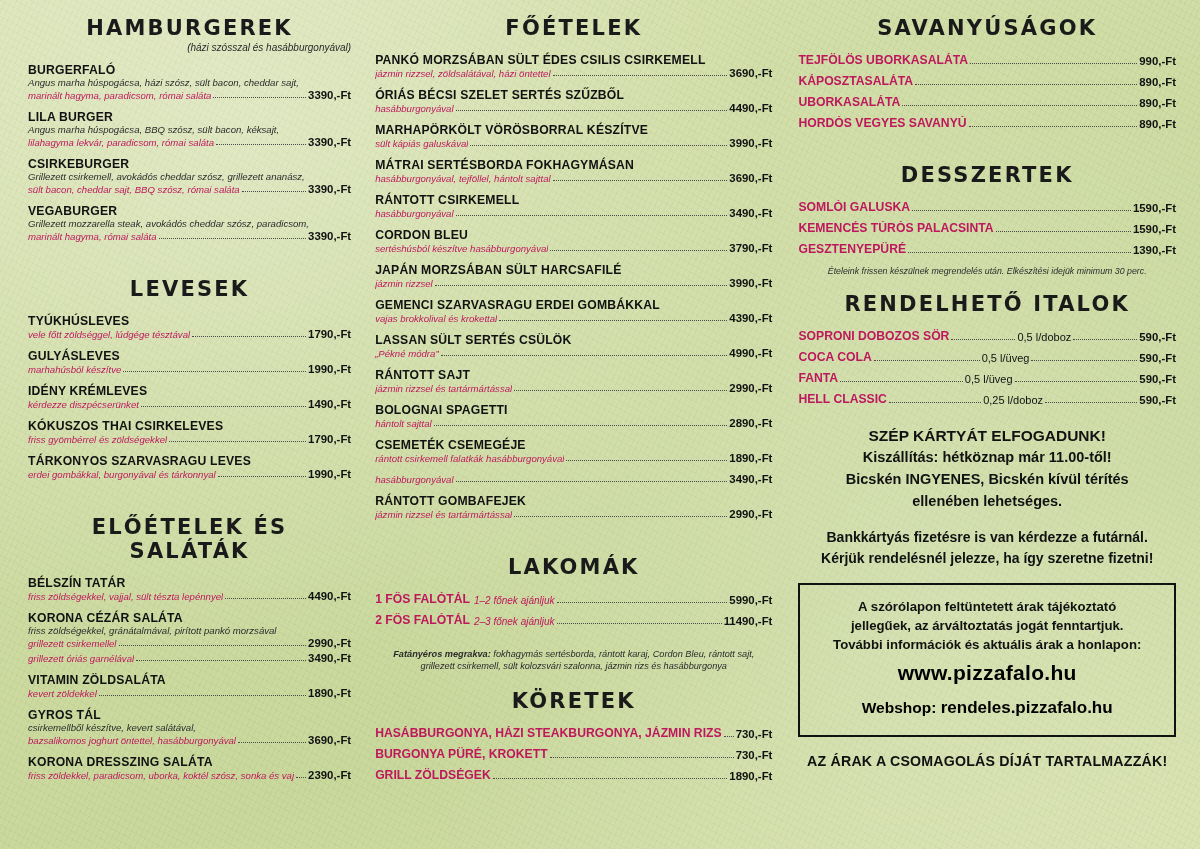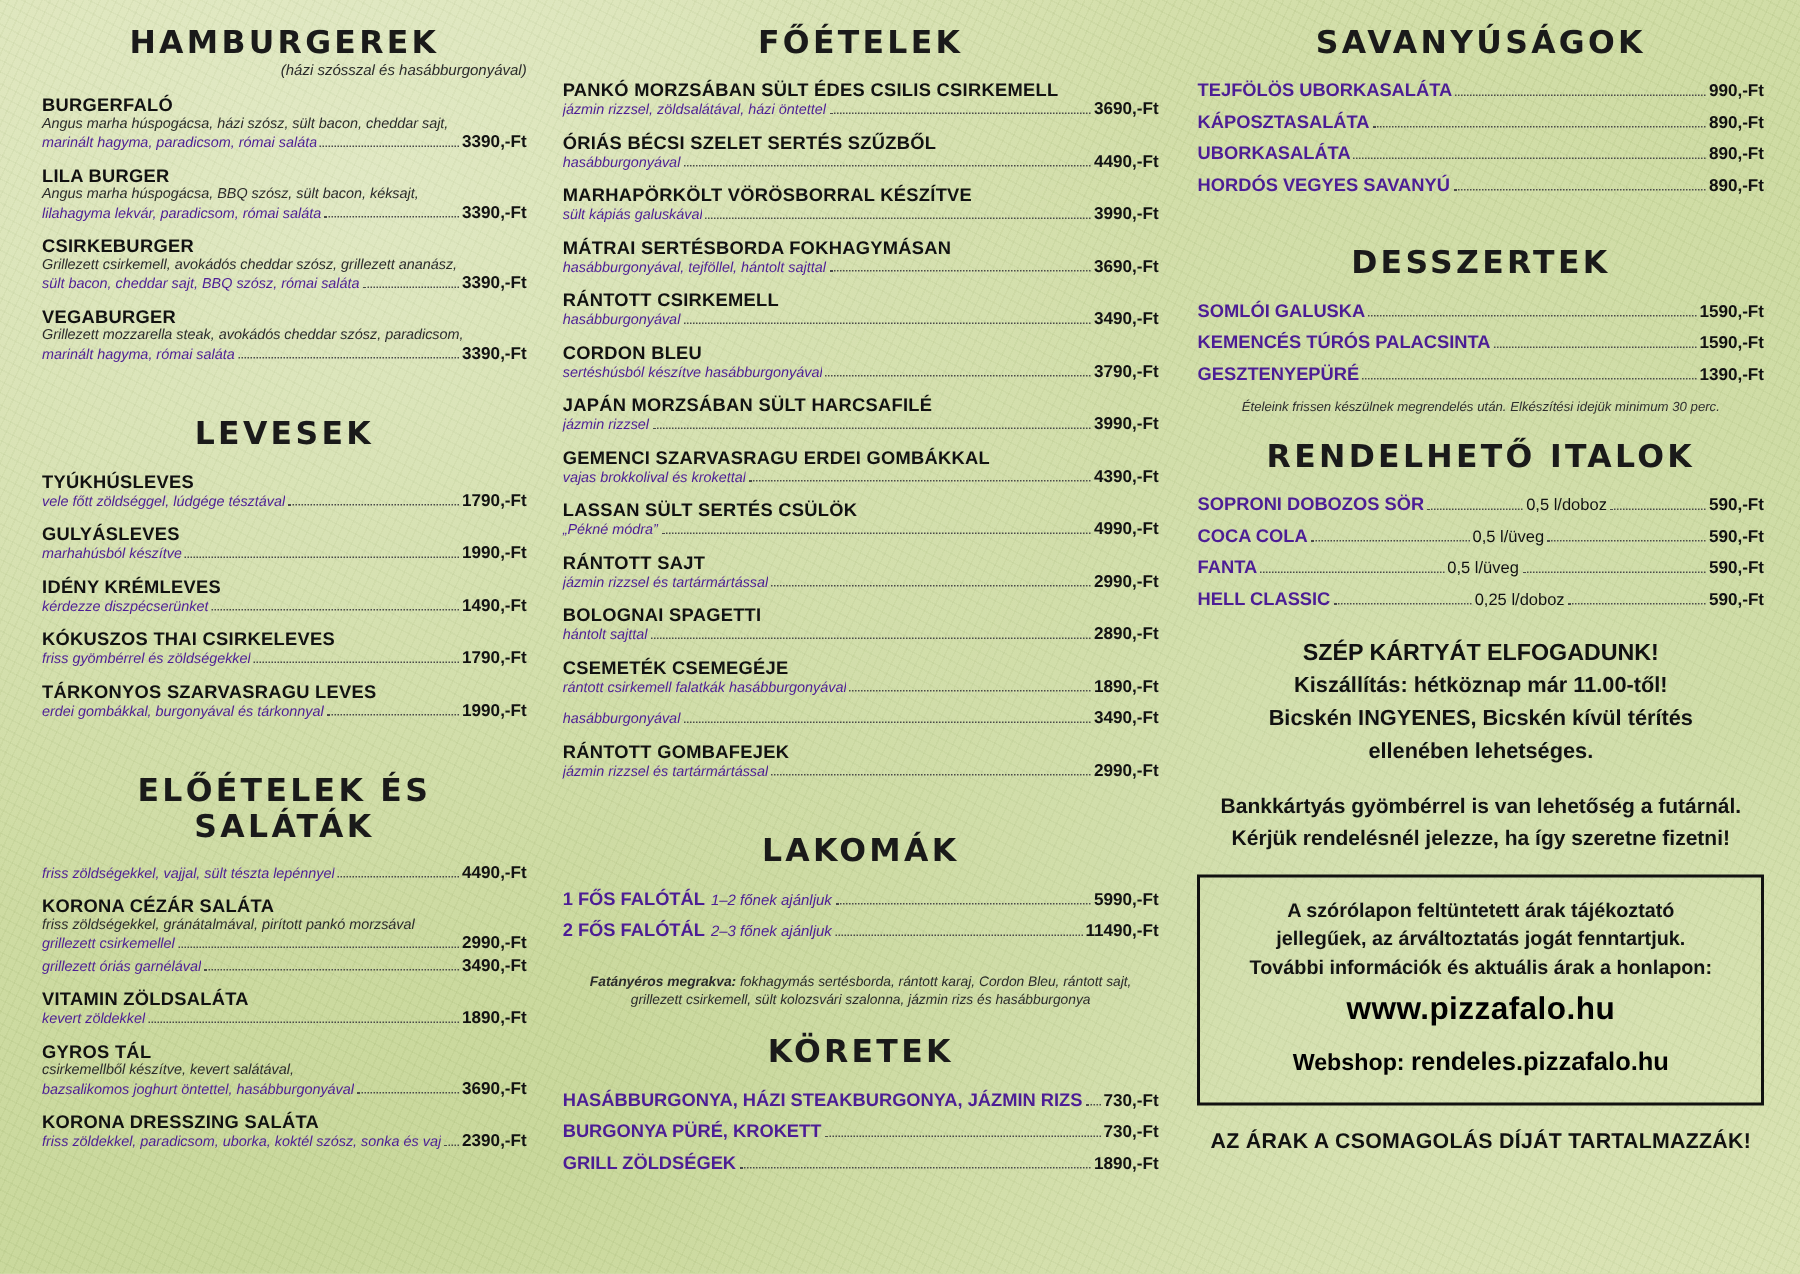--- a/index.html
+++ b/index.html
@@ -67,21 +67,21 @@
     line-height:1.25;
   }
   .priceline {
     display:flex;
     align-items:flex-end;
     width:100%;
   }
   .priceline .lead {
     font-size:9.6px;
     font-style:italic;
-    color:#4c1d95;
+    color:#be185d;
     white-space:nowrap;
     flex:0 1 auto;
     overflow:hidden;
   }
   .priceline .dots {
     flex:1 1 auto;
     border-bottom:1.4px dotted #4a4a4a;
     margin:0 2px 3px 2px;
     min-width:10px;
   }
@@ -251,20 +251,21 @@
         <span class="dots"></span>
         <span class="price">1990,-Ft</span>
       </div>
     </div>
 
     <div class="spacer-lg"></div>
     <h2 class="section">ELŐÉTELEK ÉS SALÁTÁK</h2>
     <div class="spacer-sm"></div>
 
     <div class="item">
+      <div class="item-name">BÉLSZÍN TATÁR</div>
       <div class="priceline">
         <span class="lead">friss zöldségekkel, vajjal, sült tészta lepénnyel</span>
         <span class="dots"></span>
         <span class="price">4490,-Ft</span>
       </div>
     </div>
 
     <div class="item">
       <div class="item-name">KORONA CÉZÁR SALÁTA</div>
       <div class="item-desc">friss zöldségekkel, gránátalmával, pirított pankó morzsával</div>
@@ -586,21 +587,21 @@
     </div>
 
     <div class="promo">
       <div class="big">SZÉP KÁRTYÁT ELFOGADUNK!</div>
       <div>Kiszállítás: hétköznap már 11.00-től!</div>
       <div>Bicskén INGYENES, Bicskén kívül térítés</div>
       <div>ellenében lehetséges.</div>
     </div>
 
     <div class="promo2">
-      <div>Bankkártyás gyömbérrel is van lehetőség a futárnál.</div>
+      <div>Bankkártyás fizetésre is van kérdezze a futárnál.</div>
       <div>Kérjük rendelésnél jelezze, ha így szeretne fizetni!</div>
     </div>
 
     <div class="boxed">
       <div class="l1">A szórólapon feltüntetett árak tájékoztató</div>
       <div class="l1">jellegűek, az árváltoztatás jogát fenntartjuk.</div>
       <div class="l1">További információk és aktuális árak a honlapon:</div>
       <div class="www">www.pizzafalo.hu</div>
       <div class="shop">
         <span>Webshop:</span>

